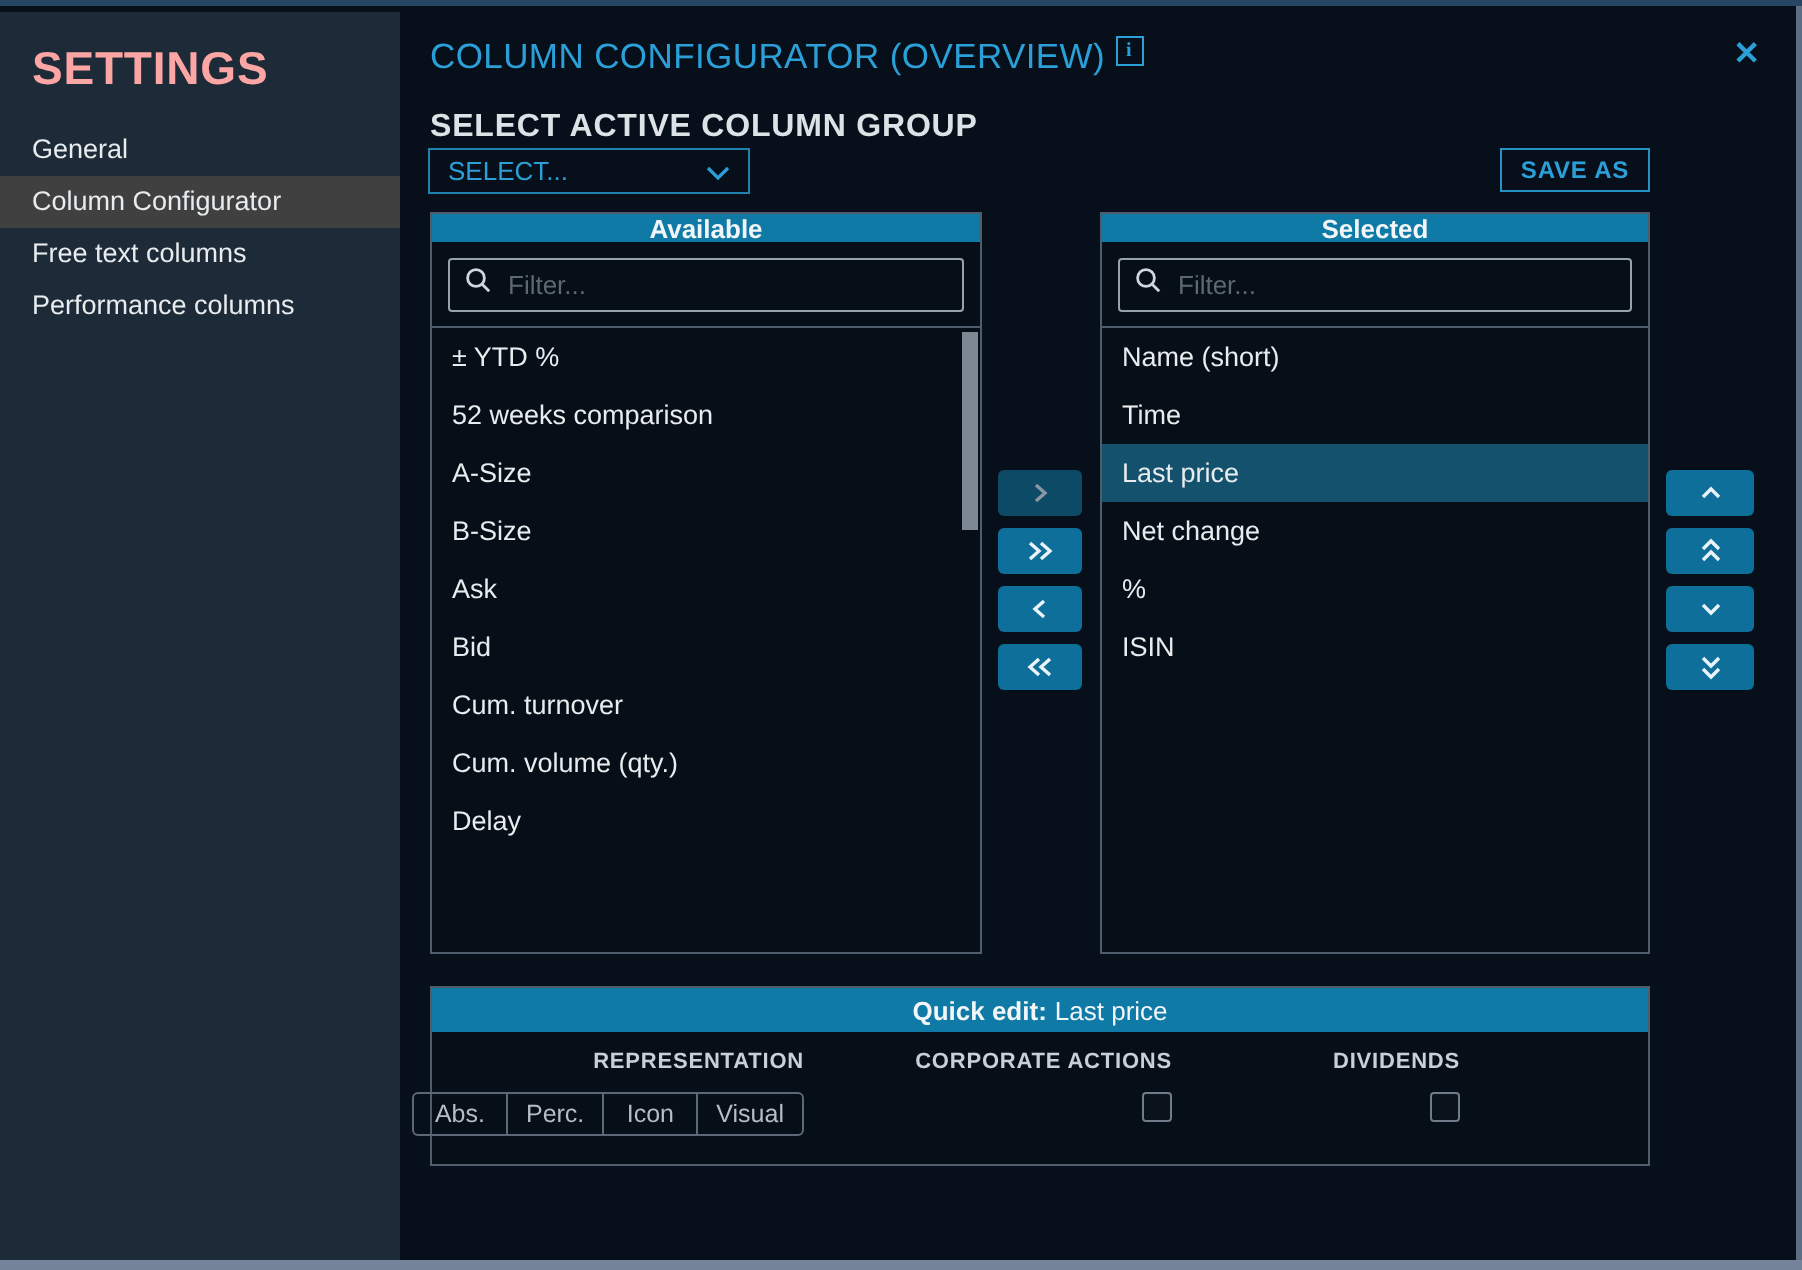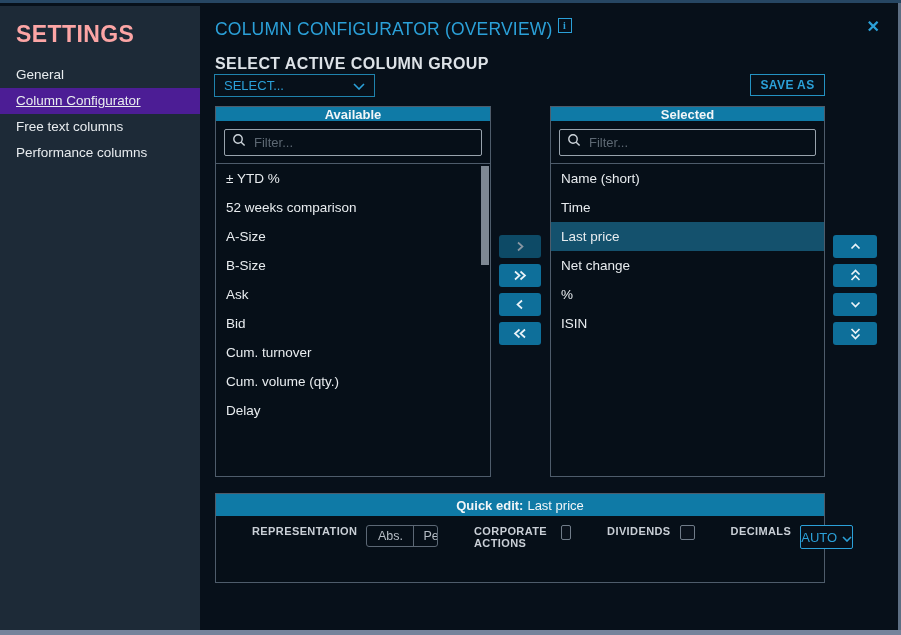--- a/index.html
+++ b/index.html
@@ -10,21 +10,21 @@
     -webkit-font-smoothing:antialiased;
   }
   .window-bottom-edge{position:absolute;left:0;bottom:0;width:901px;height:5px;background:#75839b;}
   .window-right-edge{position:absolute;right:0;top:0;width:3px;height:635px;background:#5d6e83;}
 
   
   .sidebar{position:absolute;left:0;top:3px;bottom:5px;width:200px;background:#1d2a37;}
   .sidebar-title{color:#fca5a5;font-size:23px;font-weight:bold;letter-spacing:.4px;padding:15px 0 0 16px;}
   .sidebar-nav{margin-top:14px;}
   .sidebar-item{height:26px;line-height:26px;padding-left:16px;color:#e8ecef;font-size:13.5px;cursor:pointer;}
-  .sidebar-item.active{background:#4c1d95;text-decoration:underline;}
+  .sidebar-item.active{background:#404040;}
 
   
   .main{position:absolute;left:200px;top:3px;right:3px;bottom:5px;}
   .dialog-title{position:absolute;left:15px;top:12px;color:#2ba0d8;font-size:17.5px;letter-spacing:.2px;}
   .info-icon{
     display:inline-block;vertical-align:6px;margin-left:5px;width:12px;height:13px;
     border:1px solid #2ba0d8;color:#2ba0d8;font-size:10px;line-height:13px;text-align:center;
     font-family:"Liberation Serif",serif;font-weight:bold;
   }
   .close-btn{position:absolute;right:18px;top:11px;color:#2ba0d8;font-size:16px;font-weight:bold;cursor:pointer;}
@@ -69,21 +69,21 @@
   .col-order .move-btn{left:633px;width:44px;}
   .row1{top:229px;} .row2{top:258px;} .row3{top:287px;} .row4{top:316px;}
 
   
   .quick-edit{position:absolute;left:15px;top:487px;width:610px;height:90px;box-sizing:border-box;
     border:1px solid #4e5c6b;background:#060f18;}
   .qe-header{height:22px;background:#0f7aa6;color:#f2f6f8;font-size:13px;
     display:flex;align-items:center;justify-content:center;gap:4px;}
   .qe-header .bold{font-weight:bold;}
   .qe-body{display:flex;padding-top:9px;}
-  .qe-col{display:flex;flex-direction:row;align-items:flex-start;gap:9px;margin-left:36px;}
+  .qe-col{display:flex;flex-direction:column;align-items:flex-end;gap:9px;}
   .qe-col.c1{width:186px;} .qe-col.c2{width:184px;} .qe-col.c3{width:144px;} .qe-col.c4{width:94px;}
   .qe-label{color:#c9cfd6;font-size:11px;font-weight:bold;letter-spacing:.4px;}
   .seg-group{display:flex;border:1px solid #5c6875;border-radius:3px;overflow:hidden;}
   .seg-btn{min-width:28px;padding:0 9px;height:20px;line-height:20px;text-align:center;color:#b6bdc5;
     font-size:12.5px;border-left:1px solid #5c6875;cursor:pointer;background:transparent;}
   .seg-btn:first-child{border-left:none;}
   .qe-checkbox{width:15px;height:15px;box-sizing:border-box;border:1px solid #707c89;border-radius:2px;
     background:#0a121c;cursor:pointer;}
   .decimals-select{
     width:58px;height:24px;box-sizing:border-box;border:1px solid #2ba0d8;border-radius:2px;
@@ -242,31 +242,20 @@
             </div>
         </div>
         <div class="qe-col c2">
           <div class="qe-label">CORPORATE ACTIONS</div>
           <div class="qe-checkbox"></div>
         </div>
         <div class="qe-col c3">
           <div class="qe-label">DIVIDENDS</div>
           <div class="qe-checkbox"></div>
         </div>
-        <div class="qe-col c4">
-          <div class="qe-label">DECIMALS</div>
-          <div class="decimals-select">
-            <span>AUTO</span>
-            <span>
-              <svg width="10" height="6" viewBox="0 0 10 6">
-                  <polyline points="1,1 5,5 9,1" fill="none" stroke="#2ba0d8" stroke-width="1.6"></polyline>
-                </svg>
-            </span>
-          </div>
-        </div>
       </div>
     </div>
 
   </div>
 
   <div class="window-right-edge"></div>
   <div class="window-bottom-edge"></div>
 </div>
 
 </body></html>

